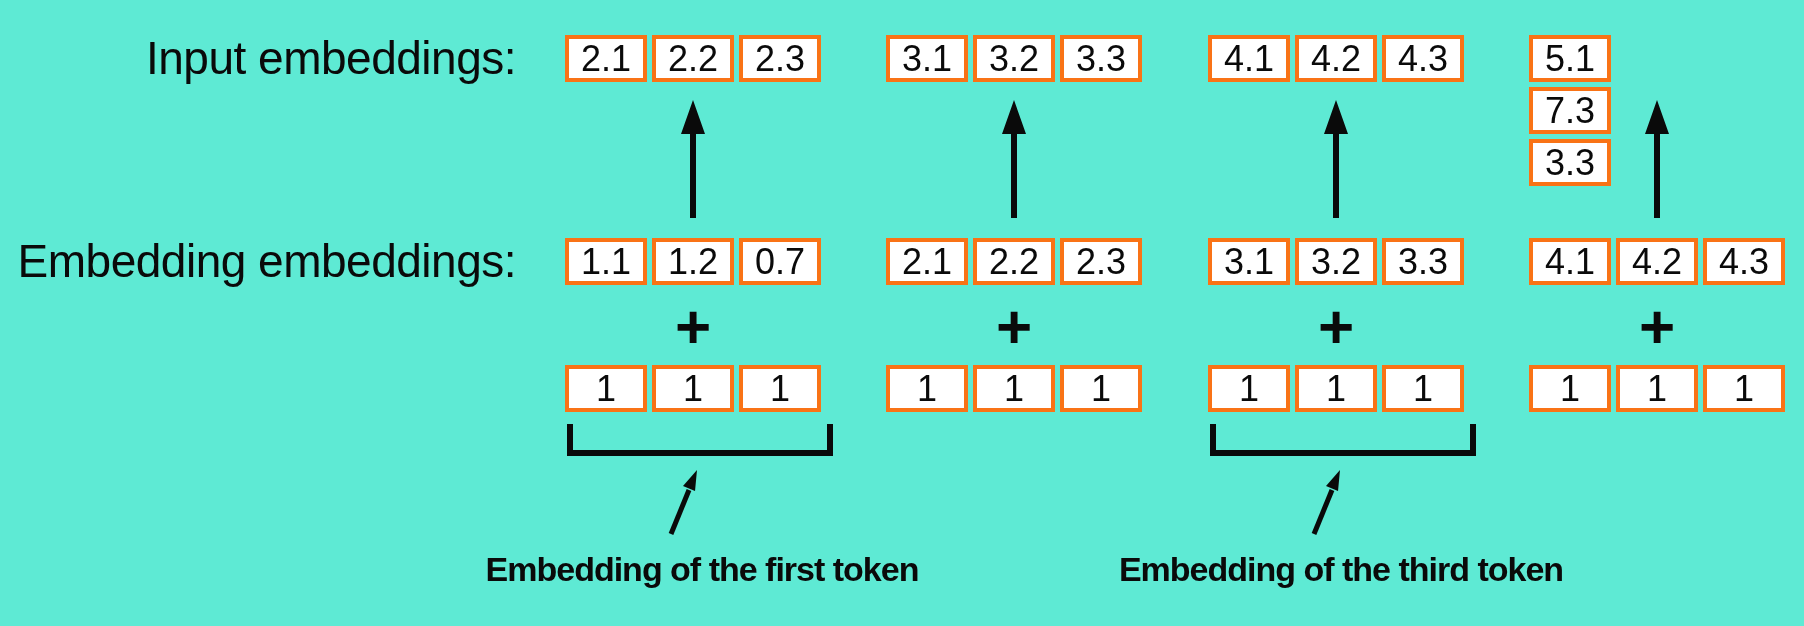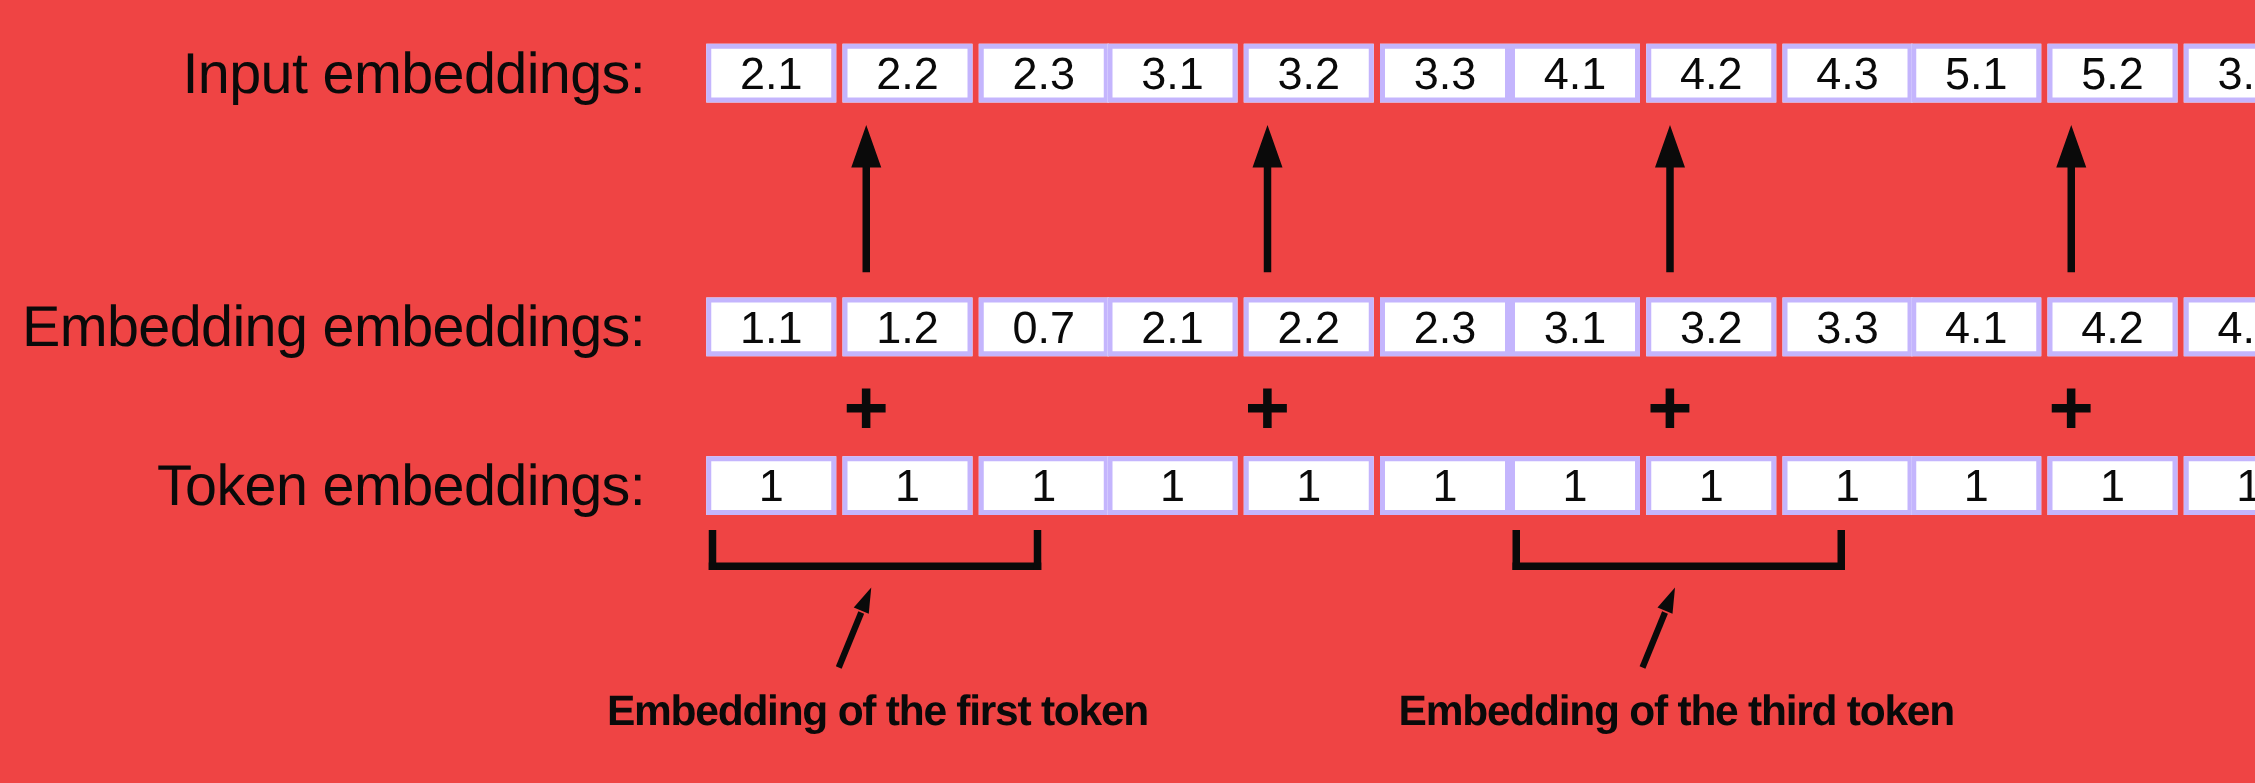--- a/index.html
+++ b/index.html
@@ -1,28 +1,28 @@
 <!DOCTYPE html>
 <html><head>
 <meta charset="utf-8">
 <style>
   html,body { margin:0; padding:0; background:#ffffff; }
   .canvas {
-    position:relative; width:1804px; height:626px; background:#ef4444;
+    position:relative; width:1804px; height:626px; background:#5eead4;
     font-family:"Liberation Sans","DejaVu Sans",sans-serif; color:#0a0a0a;
     overflow:hidden;
   }
   .row-label {
     position:absolute; left:0; width:516px; text-align:right;
     font-size:46px; line-height:47px; letter-spacing:-0.5px; white-space:nowrap;
   }
   .vec-group { position:absolute; display:flex; gap:5px; }
   .vec-box {
-    box-sizing:border-box; width:104px; height:47px;
-    border:4px solid #c4b5fd; background:#ffffff;
+    box-sizing:border-box; width:82px; height:47px;
+    border:4px solid #f97316; background:#ffffff;
     display:flex; align-items:center; justify-content:center;
     font-size:36px; line-height:1;
   }
   .up-arrow { position:absolute; top:100px; width:26px; height:118px; }
   .up-arrow svg { display:block; }
   .plus {
     position:absolute; top:295px; width:64px; height:64px; text-align:center;
     font-size:62px; line-height:64px; font-weight:bold;
   }
   .bracket {
@@ -36,40 +36,39 @@
     font-size:34px; font-weight:bold; letter-spacing:-1px; white-space:nowrap;
   }
 </style>
 </head>
 <body>
 
 <div class="canvas">
 
   <div class="row-label" style="top:35px;">Input embeddings:</div>
   <div class="row-label" style="top:238px;">Embedding embeddings:</div>
-  <div class="row-label" style="top:365px;">Token embeddings:</div>
 
   <div class="vec-group" style="left:565px;top:35px;">
     <div class="vec-box">2.1</div>
     <div class="vec-box">2.2</div>
     <div class="vec-box">2.3</div>
   </div>
   <div class="vec-group" style="left:886px;top:35px;">
     <div class="vec-box">3.1</div>
     <div class="vec-box">3.2</div>
     <div class="vec-box">3.3</div>
   </div>
   <div class="vec-group" style="left:1208px;top:35px;">
     <div class="vec-box">4.1</div>
     <div class="vec-box">4.2</div>
     <div class="vec-box">4.3</div>
   </div>
-  <div class="vec-group" style="left:1529px;top:35px;">
+  <div class="vec-group" style="left:1529px;top:35px;flex-direction:column;">
     <div class="vec-box">5.1</div>
-    <div class="vec-box">5.2</div>
+    <div class="vec-box">7.3</div>
     <div class="vec-box">3.3</div>
   </div>
 
   <div class="up-arrow" style="left:680px;">
     <svg width="26" height="118" viewBox="0 0 26 118">
         <polygon points="13,0 25,34 16,34 16,118 10,118 10,34 1,34" fill="#0a0a0a"></polygon>
       </svg>
   </div>
   <div class="up-arrow" style="left:1001px;">
     <svg width="26" height="118" viewBox="0 0 26 118">

